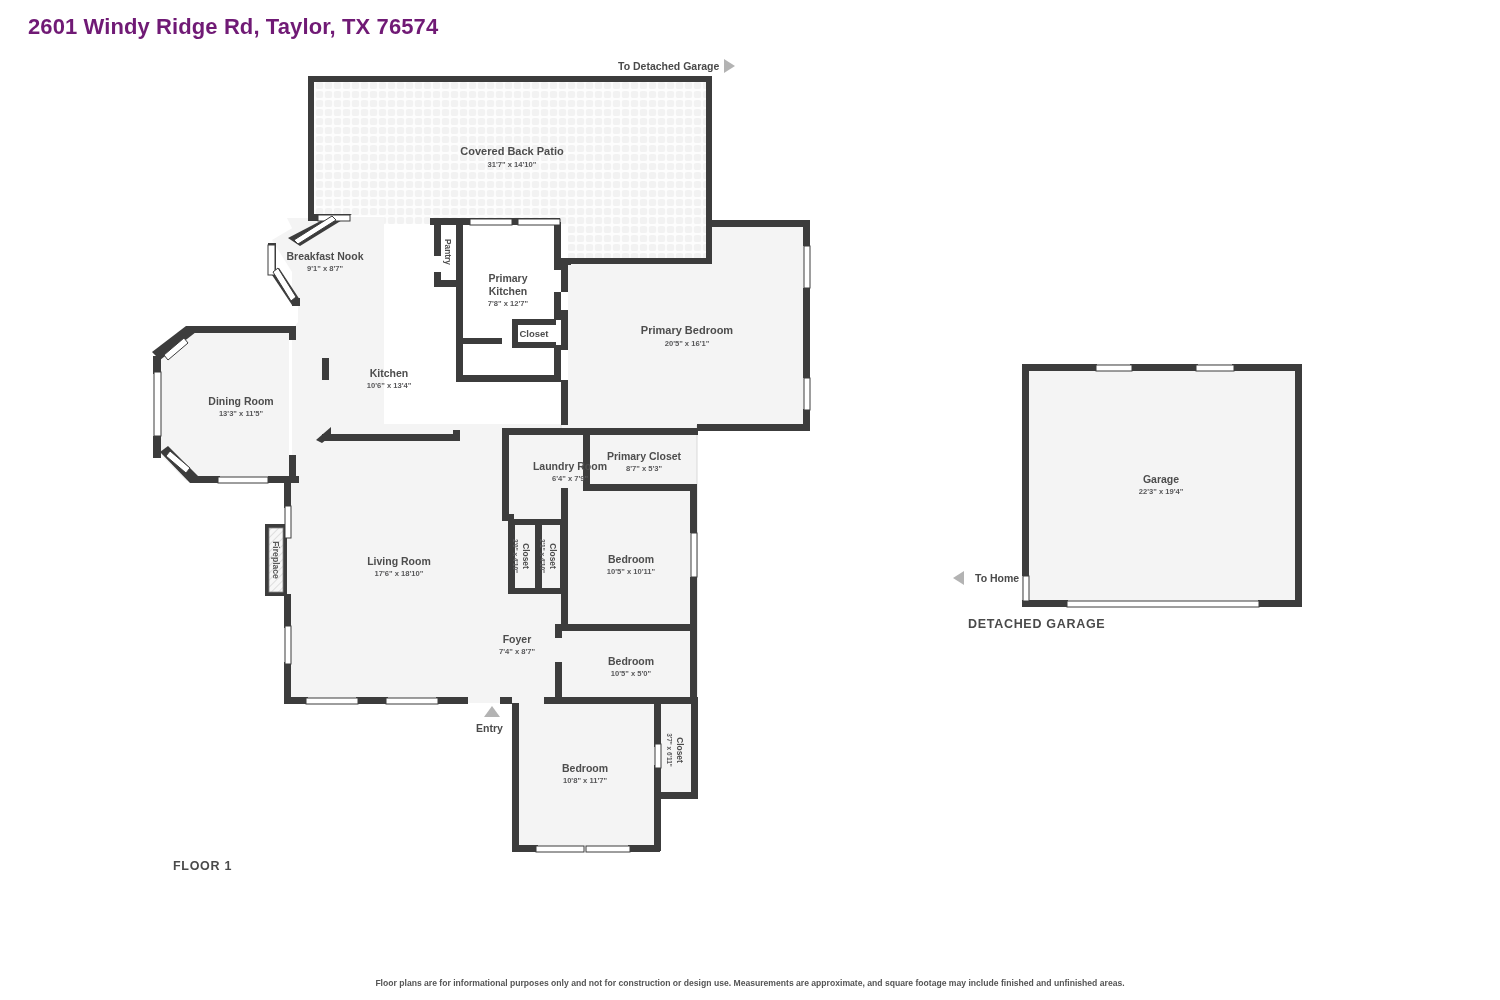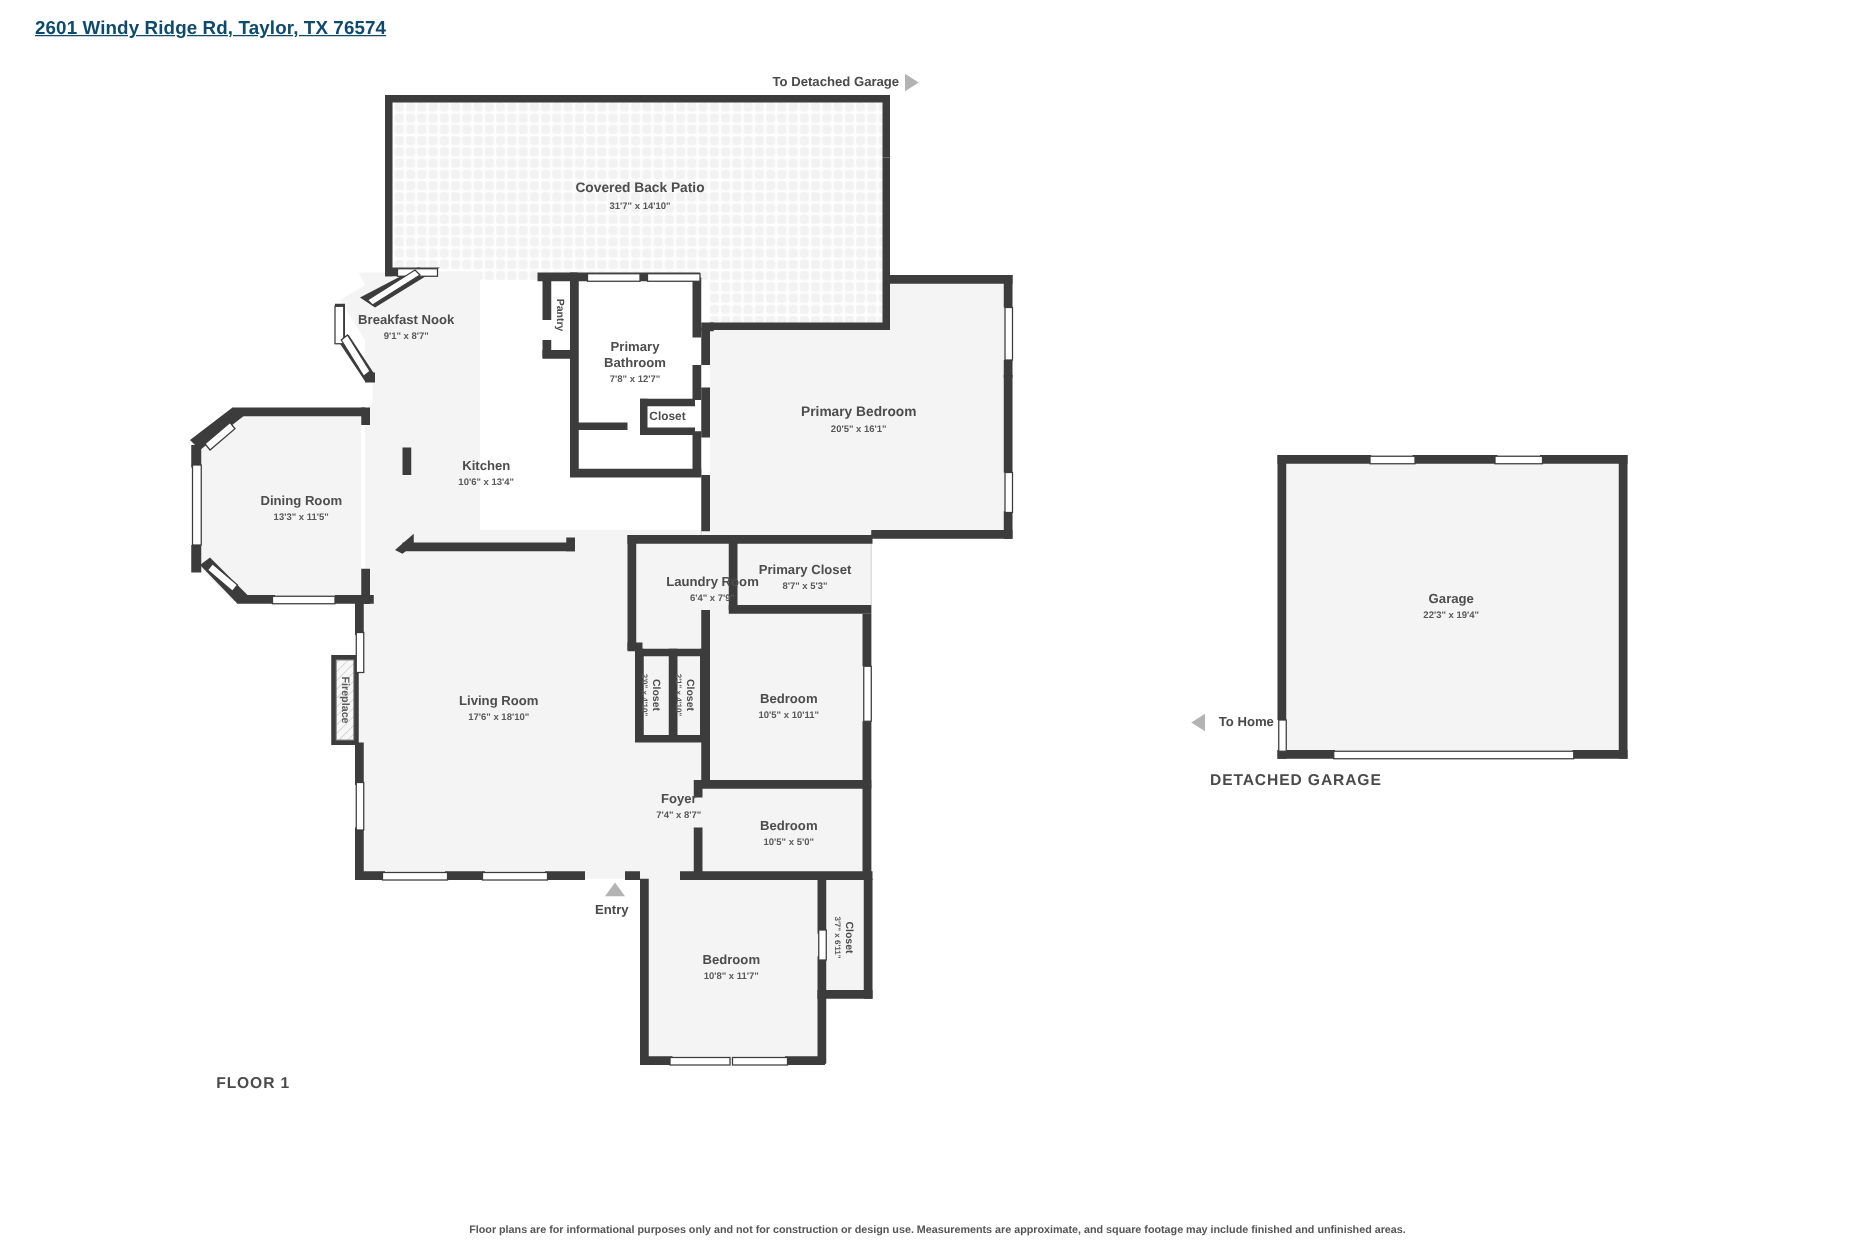--- a/index.html
+++ b/index.html
@@ -13,26 +13,25 @@
     height: 1000px;
     position: relative;
     font-family: "Liberation Sans", sans-serif;
     color: #3a3a3a;
     overflow: hidden;
   }
   #page-title {
     position: absolute;
     left: 28px;
     top: 14px;
-    font-size: 15px;
-    font-weight: bold;
-    color: #0c4a6e;
+    font-size: 22px;
+    font-weight: bold;
+    color: #701a75;
     letter-spacing: 0.1px;
     white-space: nowrap;
-    text-decoration: underline;
   }
   #plan-canvas {
     position: absolute;
     left: 0;
     top: 0;
     width: 1500px;
     height: 1000px;
   }
   .floor-label {
     position: absolute;
@@ -314,21 +313,21 @@
 <div class="room-label ctr" style="left:325px; top:262px;">
   <span class="rname">Breakfast Nook</span>
   <span class="rdim">9'1" x 8'7"</span>
 </div>
 
 <div class="room-label vert vert-cw tiny" style="left:448px; top:252px;">
   <span class="rname">Pantry</span>
 </div>
 
 <div class="room-label ctr" style="left:508px; top:290px;">
-  <span class="rname" style="white-space:normal; display:block; width:70px;">Primary Bathroom</span>
+  <span class="rname" style="white-space:normal; display:block; width:70px;">Primary Kitchen</span>
   <span class="rdim">7'8" x 12'7"</span>
 </div>
 
 <div class="room-label ctr tiny" style="left:534px; top:334px;">
   <span class="rname" style="font-size:9.5px;">Closet</span>
 </div>
 
 <div class="room-label ctr big" style="left:687px; top:336px;">
   <span class="rname">Primary Bedroom</span>
   <span class="rdim">20'5" x 16'1"</span>
@@ -371,21 +370,21 @@
 
 <div class="room-label ctr" style="left:399px; top:567px;">
   <span class="rname">Living Room</span>
   <span class="rdim">17'6" x 18'10"</span>
 </div>
 
 <div class="room-label vert vert-cw tiny" style="left:276px; top:560px;">
   <span class="rname" style="font-size:8.6px; color:#5a5a5a;">Fireplace</span>
 </div>
 
-<div class="room-label ctr" style="left:517px; top:645px;margin-left:26px;">
+<div class="room-label ctr" style="left:517px; top:645px;">
   <span class="rname">Foyer</span>
   <span class="rdim">7'4" x 8'7"</span>
 </div>
 
 <div class="room-label ctr" style="left:631px; top:667px;">
   <span class="rname">Bedroom</span>
   <span class="rdim">10'5" x 5'0"</span>
 </div>
 
 <div class="room-label ctr" style="left:585px; top:774px;">

